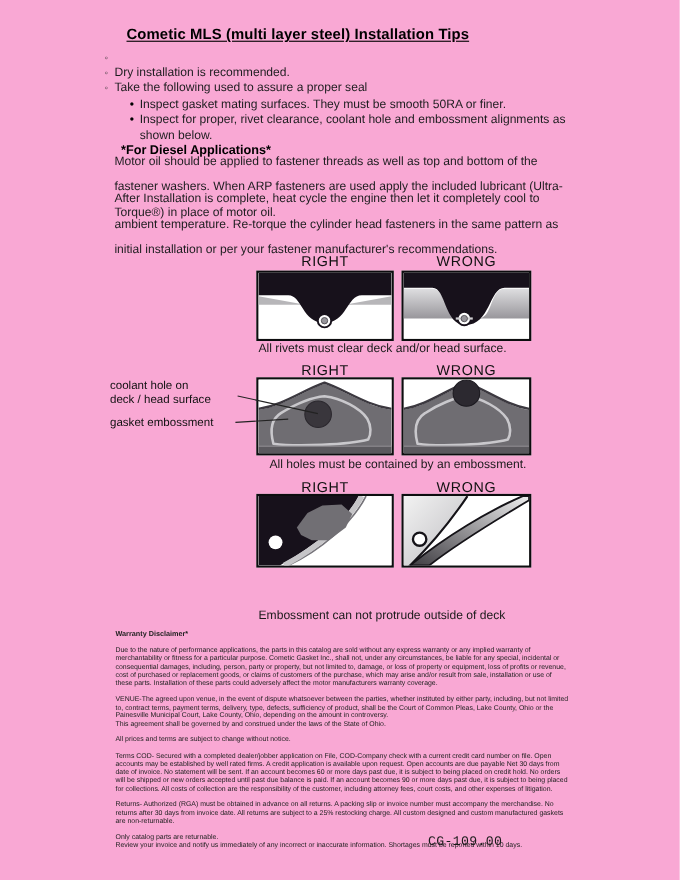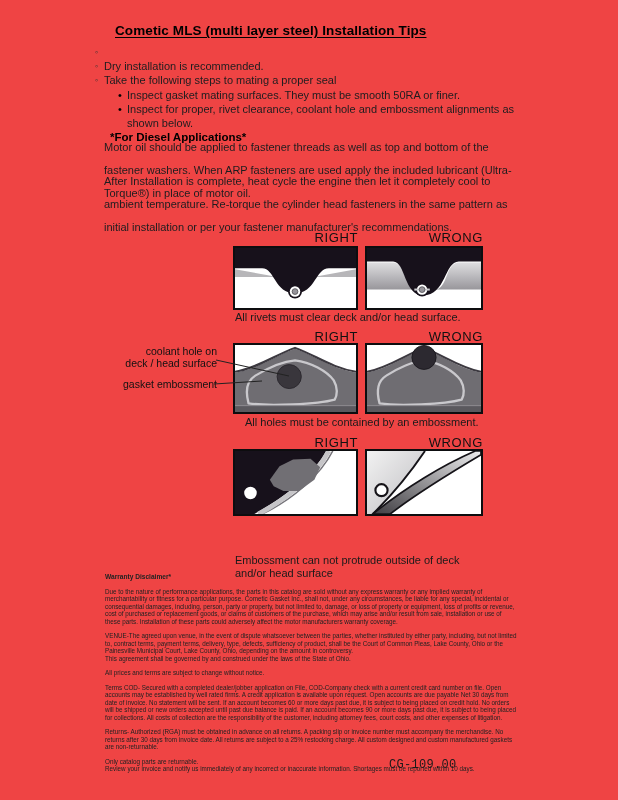--- a/index.html
+++ b/index.html
@@ -5,46 +5,46 @@
   :root{
     --ink:#1d1d1f;
     --illustration-black:#17111b;
     --deck-gray:#b7b6b9;
     --gasket-gray:#6f6d72;
     --hole-dark:#39363c;
     --embossment-light:#c9c8cc;
   }
   html,body{margin:0;padding:0;background:#ffffff;}
   .page{
-    position:relative;width:618px;height:800px;background:#ef4444;
+    position:relative;width:618px;height:800px;background:#f9a8d4;
     font-family:"Liberation Sans",sans-serif;color:var(--ink);overflow:hidden;
   }
   .abs{position:absolute;}
   .doc-title{
     left:115px;top:23px;font-size:13.5px;font-weight:700;color:#000;
     text-decoration:underline;text-underline-offset:2px;letter-spacing:.1px;
   }
   .tips{left:95px;top:45px;width:440px;font-size:11px;line-height:14.2px;}
   .b-row{display:flex;}
   .b-row .mk{width:9px;flex:0 0 9px;font-size:9px;line-height:14.2px;color:#333;}
   .b-row.l2{margin-left:23px;}
   .b-row.l2 .mk{font-size:11px;color:#000;}
   .diesel-h{left:110px;top:119px;font-size:11.5px;font-weight:700;color:#000;margin-top:12px;}
   .body-p{left:104px;width:420px;font-size:11px;line-height:23px;}
   .p1{top:136px;} .p2{top:170px;} .pnote{top:213px;}
-  .fig-h{font-size:13px;letter-spacing:.6px;color:#111;text-align:right;}
+  .fig-h{font-size:13px;letter-spacing:.6px;color:#111;text-align:center;}
   .fh-l{left:233px;width:125px;} .fh-r{left:365px;width:118px;}
   .r1h{top:230px;} .r2h{top:329px;} .r3h{top:435px;}
   .panel{border:2px solid #0d0d0f;background:#fff;box-sizing:border-box;}
   .pl{left:233px;width:125px;} .pr{left:365px;width:118px;}
   .r1p{top:246px;height:64px;} .r2p{top:343px;height:71px;} .r3p{top:449px;height:67px;}
   .panel svg{display:block;width:100%;height:100%;}
   .fig-cap{font-size:11px;line-height:13px;color:#1a1a1a;}
   .cap1{left:235px;top:311px;} .cap2{left:245px;top:416px;} .cap3{left:235px;top:518px;margin-top:36px;}
-  .fig-labels{left:100px;width:117px;font-size:10.5px;line-height:11.5px;text-align:right;color:#111;}
+  .fig-labels{left:100px;width:117px;font-size:10.5px;line-height:11.5px;color:#111;}
   .lab-coolant{top:346px;} .lab-emboss{top:379px;}
   .connector-svg{left:210px;top:350px;width:100px;height:45px;pointer-events:none;}
   .legal{left:105px;top:573px;width:412px;font-size:6.3px;line-height:7.5px;color:#222;}
   .legal .lg-h{font-weight:700;font-size:6.6px;margin:0 0 7px 0;}
   .legal p{margin:0 0 7px 0;}
   .legal p.tight{margin:0;}
   .doc-num{left:389px;top:758px;font-size:12px;letter-spacing:.3px;color:#1a1a1a;font-family:Liberation Mono, monospace;}
 </style>
 </head>
 <body>
@@ -56,21 +56,21 @@
   <div class="abs tips">
     <div class="b-row l1">
       <span class="mk">◦</span>
     </div>
     <div class="b-row l1">
       <span class="mk">◦</span>
       <span>Dry installation is recommended.</span>
     </div>
     <div class="b-row l1">
       <span class="mk">◦</span>
-      <span>Take the following steps to mating a proper seal</span>
+      <span>Take the following used to assure a proper seal</span>
     </div>
     <div class="b-row l2">
       <span class="mk">•</span>
       <span>Inspect gasket mating surfaces.  They must be smooth 50RA or finer.</span>
     </div>
     <div class="b-row l2">
       <span class="mk">•</span>
       <span>Inspect for proper, rivet clearance, coolant hole and embossment alignments as shown below.</span>
     </div>
   </div>
@@ -184,21 +184,20 @@
       <rect x="0" y="0" width="118" height="66" fill="#ffffff"></rect>
       <path d="M0,0 H60 C48,18 28,44 6,66 H0 Z" fill="url(#gLight)"></path>
       <path d="M60,0 C48,18 28,44 6,66" fill="none" stroke="#151318" stroke-width="2"></path>
       <path d="M118,0 L112,0 C80,14 40,38 6,66 L24,66 C52,44 88,22 118,4 Z" fill="url(#gBand)" stroke="#151318" stroke-width="1.8"></path>
       <circle cx="15" cy="41" r="6.3" fill="#ffffff" stroke="#151318" stroke-width="2.2"></circle>
     </svg>
   </div>
 
   <div class="abs fig-cap cap3">
     <div>Embossment can not protrude outside of deck</div>
-    <div>and/or head surface</div>
   </div>
 
   <div class="abs legal">
     <p class="lg-h">Warranty Disclaimer*</p>
     <p>Due to the nature of performance applications, the parts in this catalog are sold without any express warranty or any implied warranty of merchantability or fitness for a particular purpose.  Cometic Gasket Inc., shall not, under any circumstances, be liable for any special, incidental or consequential damages, including, person, party or property, but not limited to, damage, or loss of property or equipment, loss of profits or revenue, cost of purchased or replacement goods, or claims of customers of the purchase, which may arise and/or result from sale, installation or use of these parts.  Installation of these parts could adversely affect the motor manufacturers warranty coverage.</p>
     <p class="tight">VENUE-The agreed upon venue, in the event of dispute whatsoever between the parties, whether instituted by either party, including, but not limited to, contract terms, payment terms, delivery, type, defects, sufficiency of product, shall be the Court of Common Pleas, Lake County, Ohio or the Painesville Municipal Court, Lake County, Ohio, depending on the amount in controversy.</p>
     <p>This agreement shall be governed by and construed under the laws of the State of Ohio.</p>
     <p>All prices and terms are subject to change without notice.</p>
     <p>Terms COD- Secured with a completed dealer/jobber application on File, COD-Company check with a current credit card number on file.  Open accounts may be established by well rated firms.  A credit application is available upon request.  Open accounts are due payable Net 30 days from date of invoice.  No statement will be sent.  If an account becomes 60 or more days past due, it is subject to being placed on credit hold.  No orders will be shipped or new orders accepted until past due balance is paid.  If an account becomes 90 or more days past due, it is subject to being placed for collections.  All costs of collection are the responsibility of the customer, including attorney fees, court costs, and other expenses of litigation.</p>
     <p>Returns- Authorized (RGA) must be obtained in advance on all returns.  A packing slip or invoice number must accompany the merchandise.  No returns after 30 days from invoice date.  All returns are subject to a 25% restocking charge.  All custom designed and custom manufactured gaskets are non-returnable.</p>

